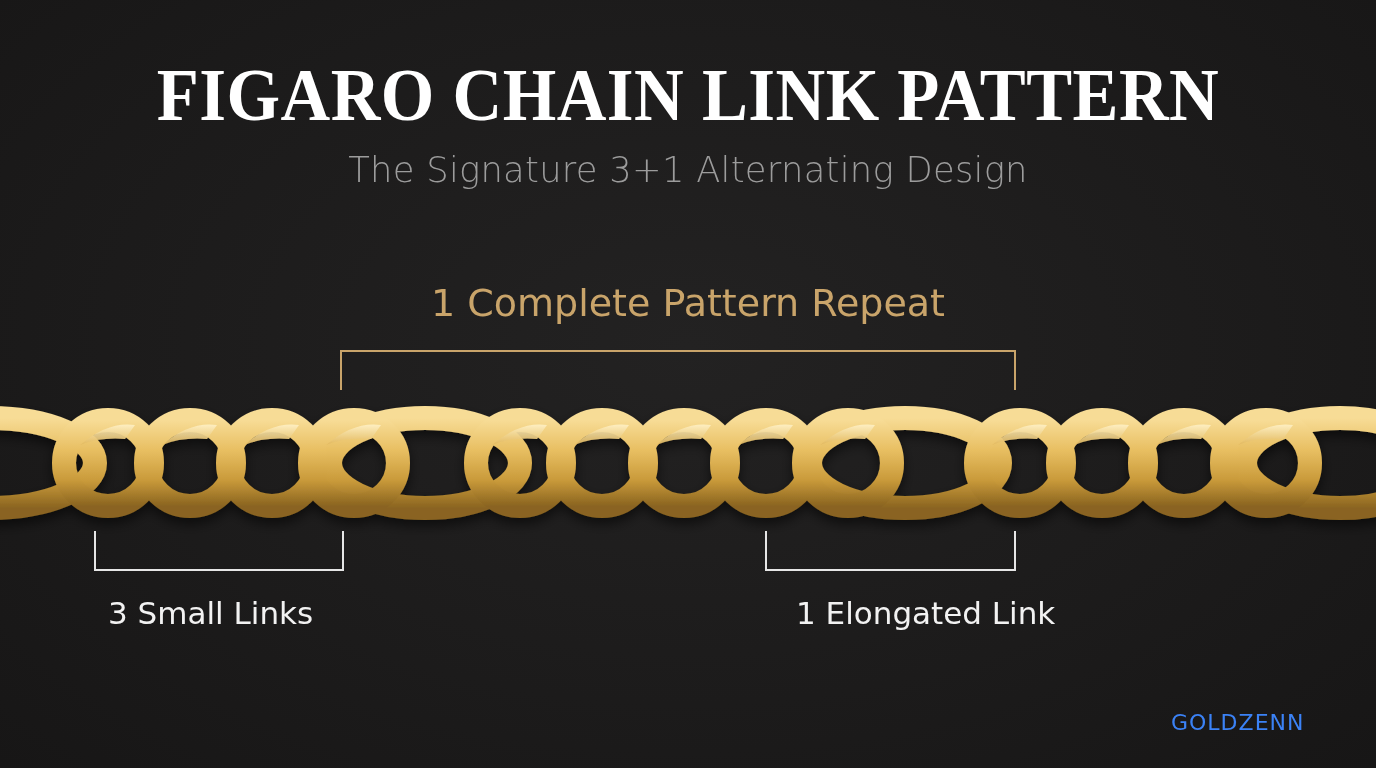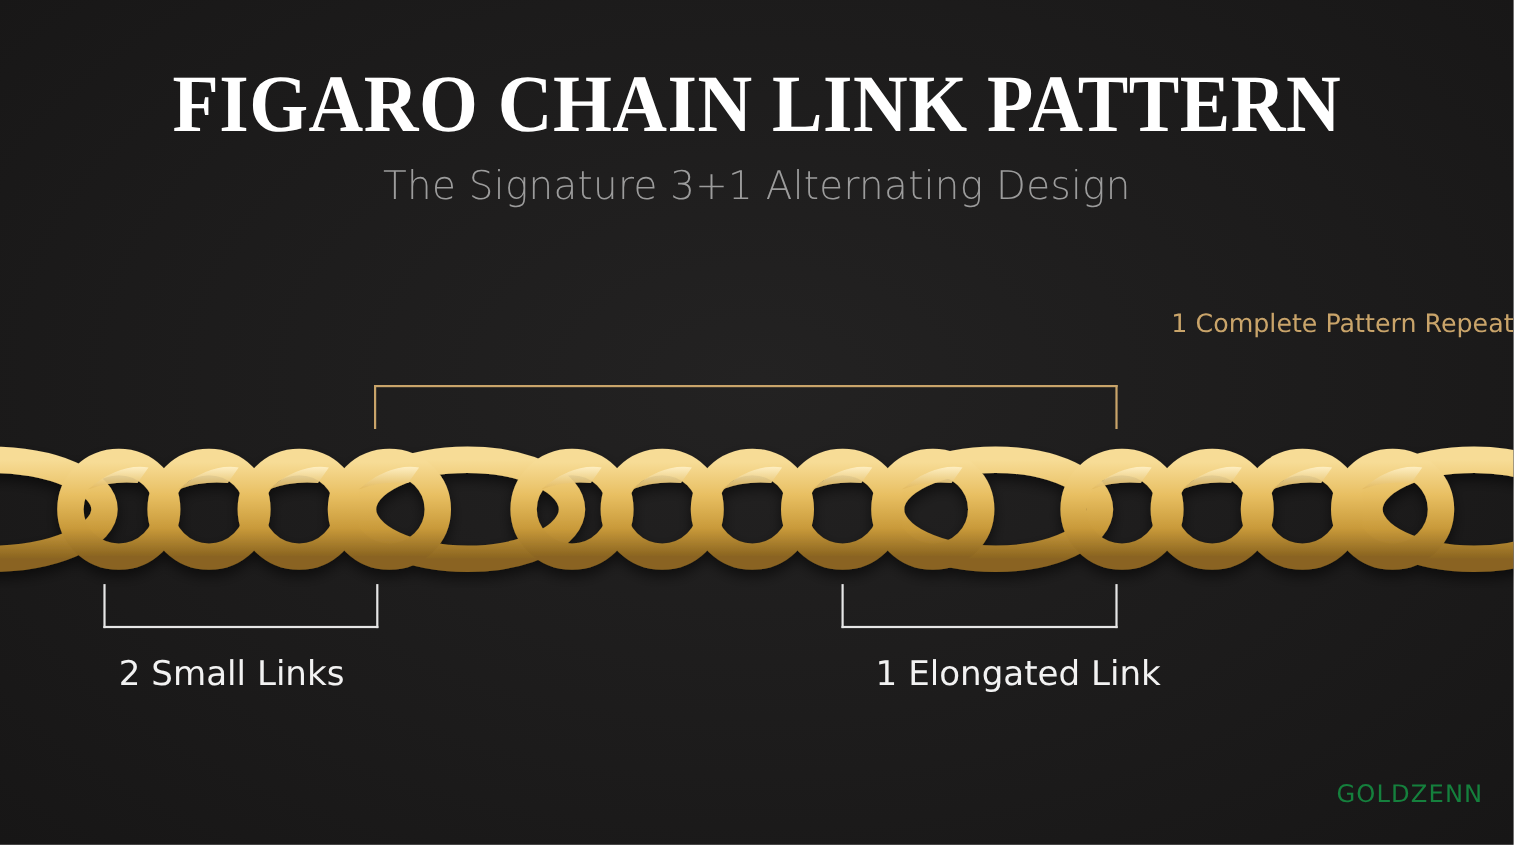--- a/index.html
+++ b/index.html
@@ -18,44 +18,44 @@
   }
   .subtitle {
     position: absolute; left: 0; width: 1376px; top: 152px;
     text-align: center; color: #9c9c9c;
     font-family: "DejaVu Sans", sans-serif; font-weight: 300;
     font-size: 36px; line-height: 1; letter-spacing: 0.3px;
     transform: scaleX(0.98);
   }
   .gold-label {
     position: absolute; left: 0; width: 1376px; top: 284px;
-    text-align: right; color: #c9a46a;
-    font-family: "DejaVu Sans", sans-serif; font-size: 23px; line-height: 1;
+    text-align: center; color: #c9a46a;
+    font-family: "DejaVu Sans", sans-serif; font-size: 38px; line-height: 1;
   }
   .bracket {
     position: absolute; box-sizing: border-box;
   }
   .bracket.top {
     left: 340px; top: 350px; width: 676px; height: 40px;
     border: 2px solid #c9a46a; border-bottom: none;
   }
   .bracket.bottom {
     height: 40px; border: 2px solid #e6e6e6; border-top: none;
   }
   .bracket.b1 { left: 94px; top: 531px; width: 250px; }
   .bracket.b2 { left: 765px; top: 531px; width: 251px; }
   .white-label {
     position: absolute; top: 598px; color: #f2f2f2;
     font-family: "DejaVu Sans", sans-serif; font-size: 31px; line-height: 1;
   }
   .wl1 { left: 108px; }
   .wl2 { left: 796px; }
   .brand {
-    position: absolute; left: 1171px; top: 712px; color: #15803d;
-    font-family: "DejaVu Sans", sans-serif; font-size: 22px; letter-spacing: 1px; line-height: 1; margin-left: 44px;
+    position: absolute; left: 1171px; top: 712px; color: #3b82f6;
+    font-family: "DejaVu Sans", sans-serif; font-size: 22px; letter-spacing: 1px; line-height: 1;
   }
   .chain {
     position: absolute; left: 0; top: 395px; width: 1376px; height: 140px;
   }
 </style>
 </head>
 <body>
 
 <div class="title">FIGARO CHAIN LINK PATTERN</div>
 <div class="subtitle">The Signature 3+1 Alternating Design</div>
@@ -116,18 +116,18 @@
       <path d="M820 50 q28 -24 55 -20 l-10 14 q-25 -2 -45 6z"></path>
       <path d="M992 50 q28 -24 55 -20 l-10 14 q-25 -2 -45 6z"></path>
       <path d="M1074 50 q28 -24 55 -20 l-10 14 q-25 -2 -45 6z"></path>
       <path d="M1156 50 q28 -24 55 -20 l-10 14 q-25 -2 -45 6z"></path>
       <path d="M1238 50 q28 -24 55 -20 l-10 14 q-25 -2 -45 6z"></path>
     </g>
   </g>
 </svg>
 
 <div class="bracket bottom b1"></div>
-<div class="white-label wl1">2 Small Links</div>
+<div class="white-label wl1">3 Small Links</div>
 
 <div class="bracket bottom b2"></div>
 <div class="white-label wl2">1 Elongated Link</div>
 
 <div class="brand">GOLDZENN</div>
 
 </body></html>

